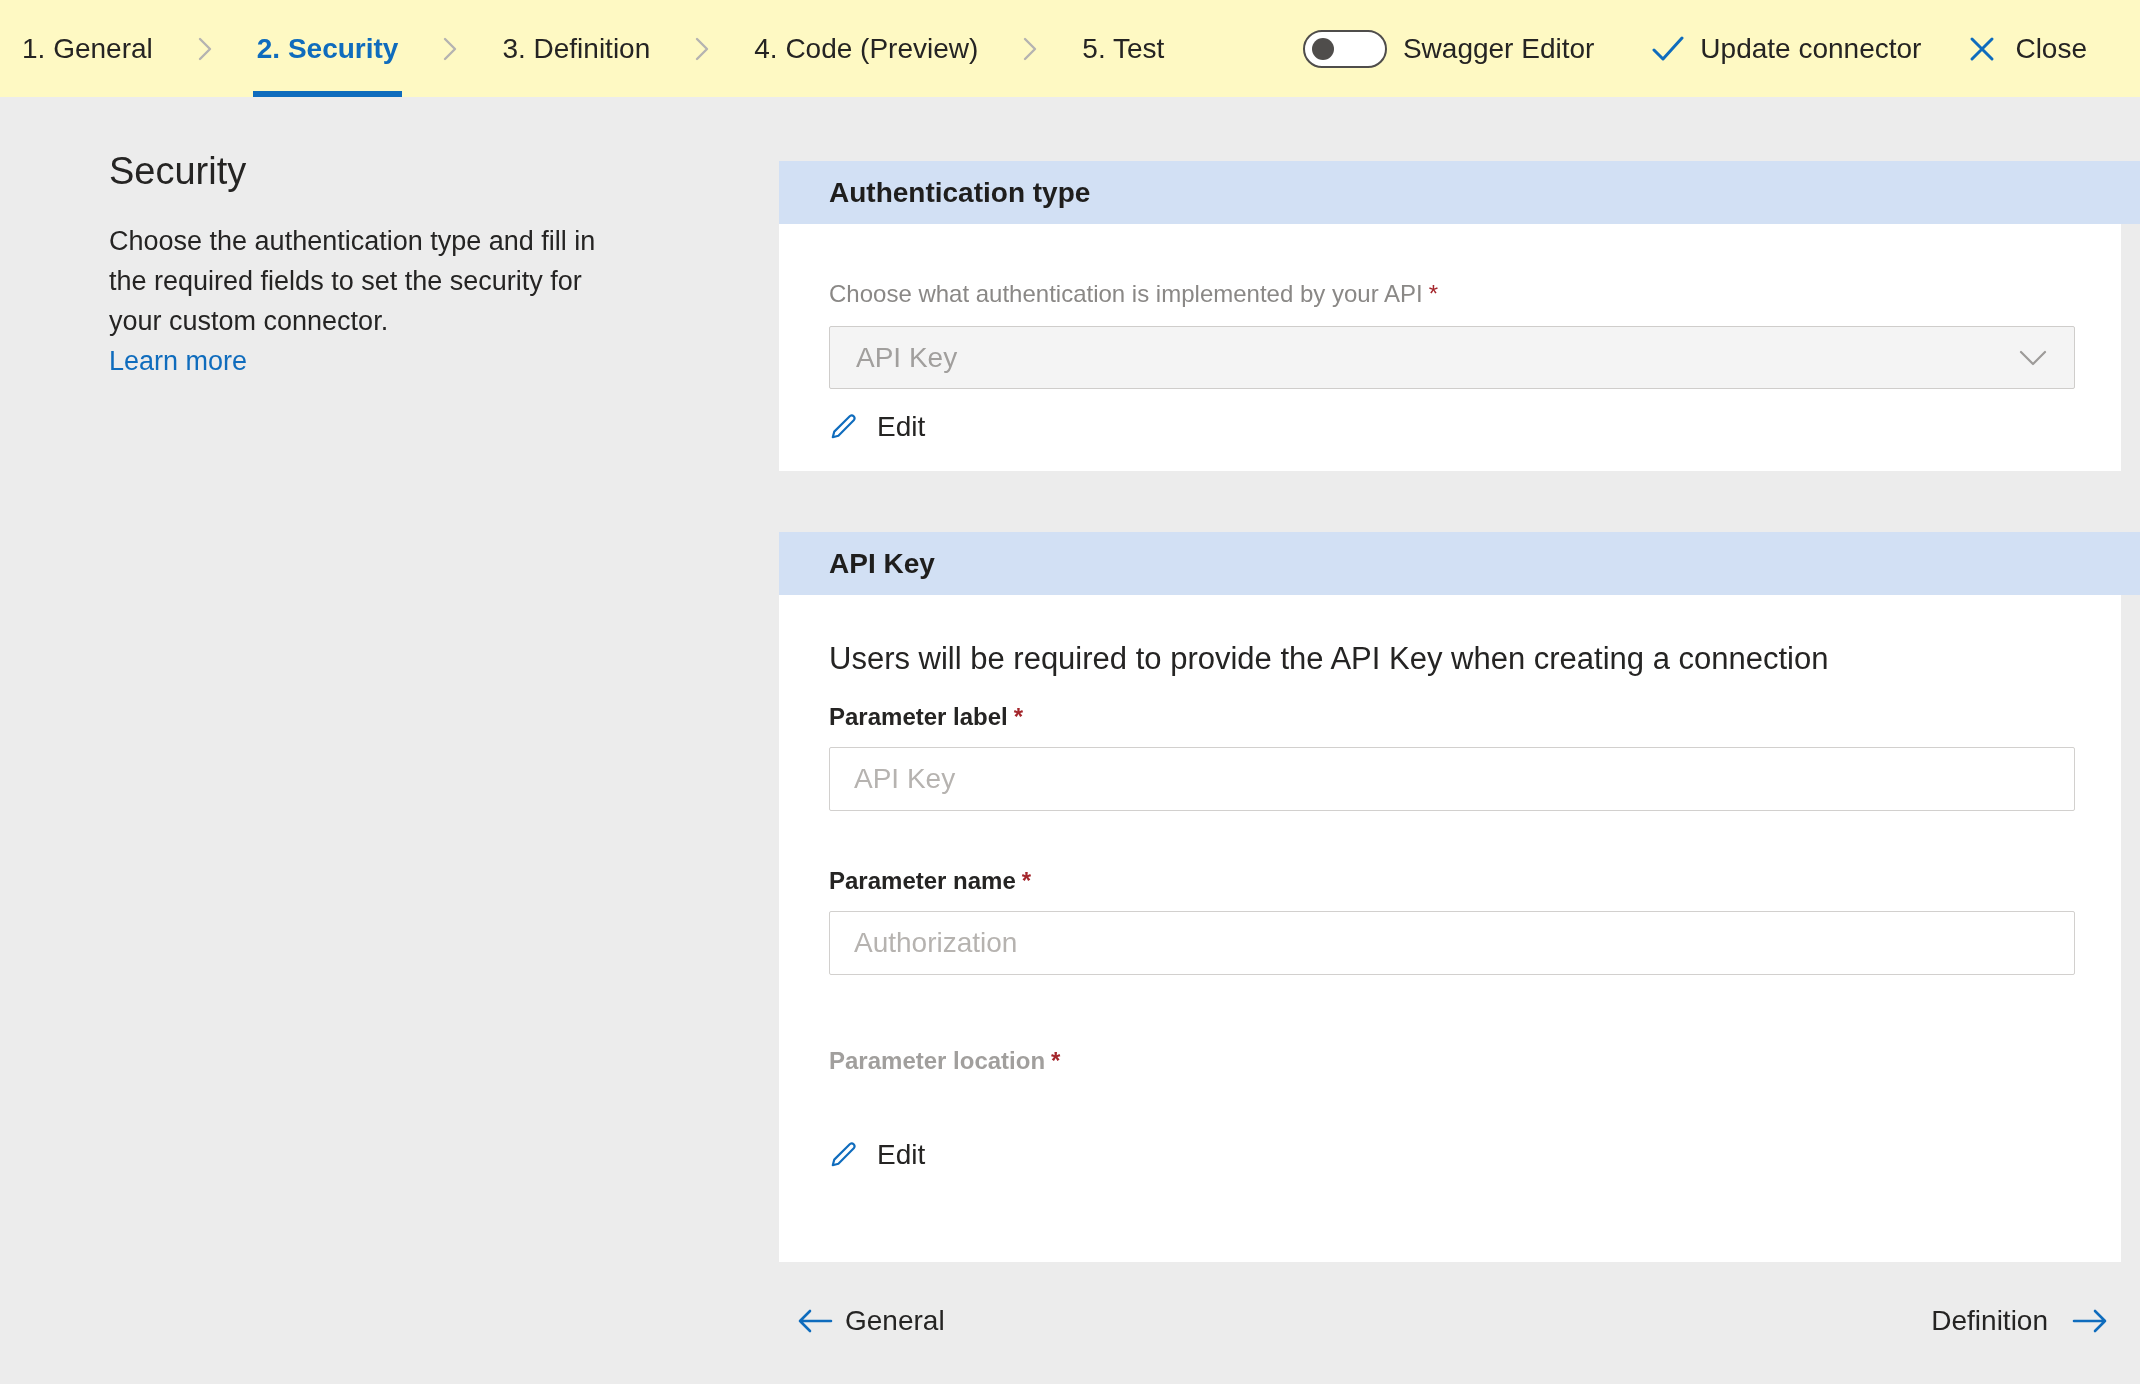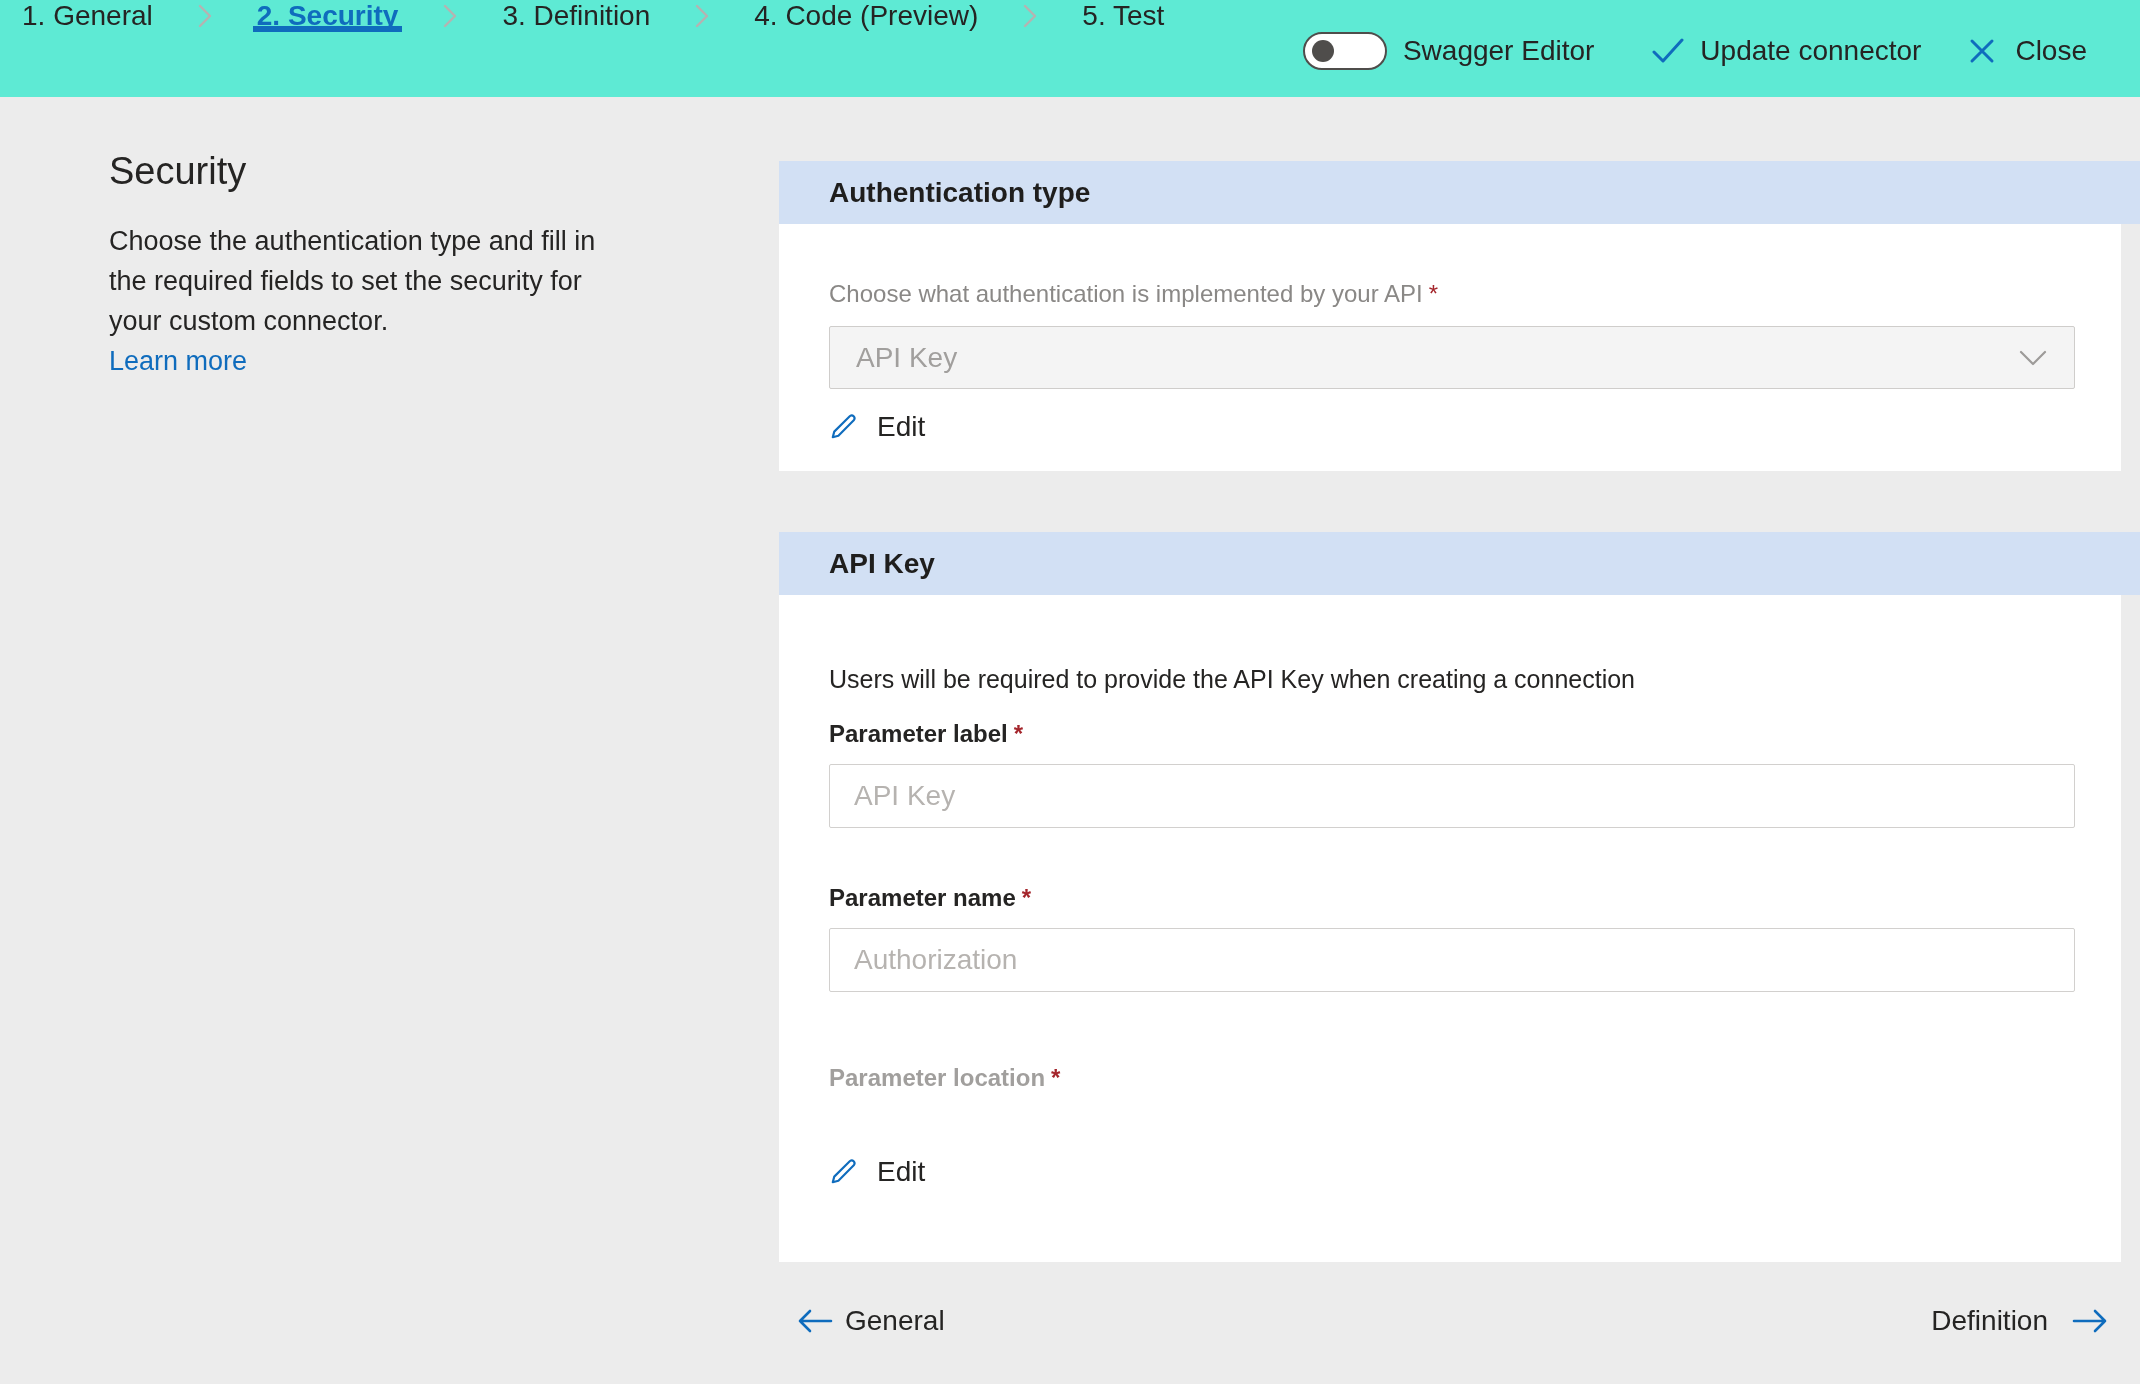--- a/index.html
+++ b/index.html
@@ -9,22 +9,22 @@
     position: relative;
     background: #ececec;
     font-family: "Liberation Sans", sans-serif;
     color: #252423;
     overflow: hidden;
   }
 
   
   .topbar {
     position: absolute; top: 0; left: 0; right: 0; height: 97px;
-    background: #5eead4;
-    display: flex; align-items: stretch; flex-direction: column;
+    background: #fef9c3;
+    display: flex; align-items: stretch;
   }
   .steps { display: flex; align-items: stretch; padding-left: 22px; }
   .step {
     display: flex; align-items: center;
     font-size: 28px; color: #252423;
     position: relative; cursor: pointer; white-space: nowrap;
   }
   .step.active { color: #0f6cbd; font-weight: 600; }
   .step.active::after {
     content: ""; position: absolute; left: -4px; right: -4px; bottom: 0;
@@ -83,21 +83,21 @@
   }
   .dropdown .chev { margin-left: auto; display: flex; }
 
   .edit-row {
     display: flex; align-items: center; gap: 18px;
     font-size: 28px; color: #252423; cursor: pointer; width: max-content;
   }
   #auth-body .edit-row { margin-top: 22px; }
   #apikey-body .edit-row { margin-top: 64px; }
 
-  .apikey-desc { margin-top: 70px; font-size: 25px; color: #252423; }
+  .apikey-desc { margin-top: 46px; font-size: 31px; color: #252423; }
   .param-label { margin-top: 26px; font-size: 24px; font-weight: 600; color: #252423; }
   .param-label.disabled { color: #a19f9d; margin-top: 72px; }
   .param-name-label { margin-top: 56px; }
 
   .text-input {
     display: block; margin-top: 16px; width: 100%; height: 64px;
     border: 1px solid #d2d0ce; border-radius: 2px; background: #ffffff;
     font-family: "Liberation Sans", sans-serif;
     font-size: 28px; color: #252423; padding: 0 24px; outline: none;
   }

